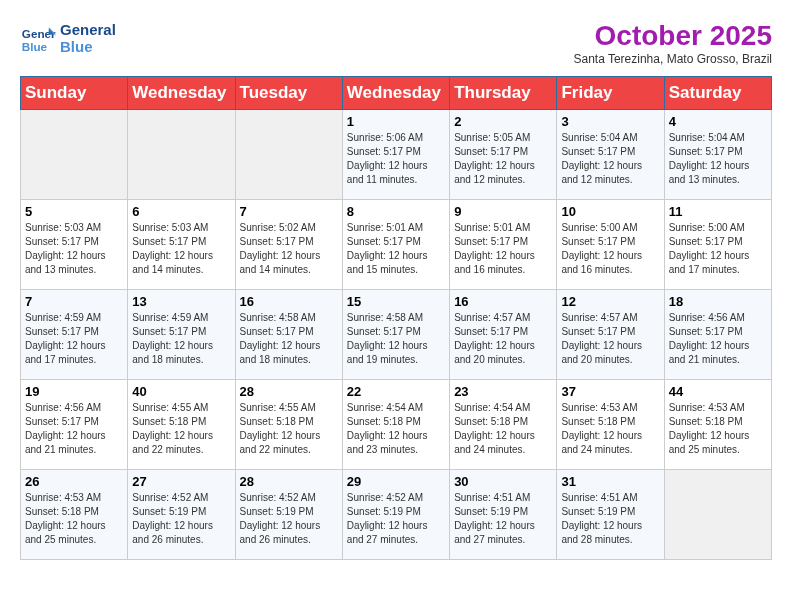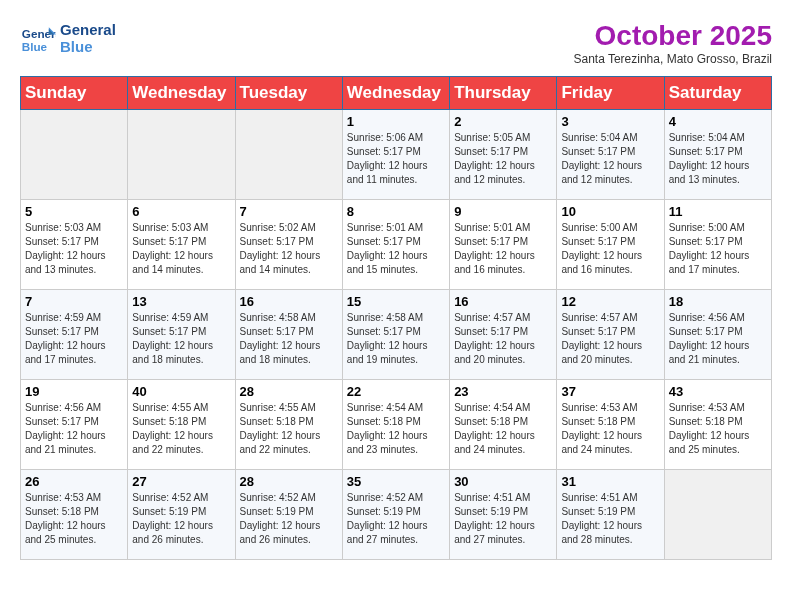--- a/index.html
+++ b/index.html
@@ -287,21 +287,21 @@
 and 24 minutes.</div>
         </td>
         <td>
           <span class="day-number">37</span>
           <div class="day-info" style="white-space: pre-line;">Sunrise: 4:53 AM
 Sunset: 5:18 PM
 Daylight: 12 hours
 and 24 minutes.</div>
         </td>
         <td>
-          <span class="day-number">43</span>
+          <span class="day-number">44</span>
           <div class="day-info" style="white-space: pre-line;">Sunrise: 4:53 AM
 Sunset: 5:18 PM
 Daylight: 12 hours
 and 25 minutes.</div>
         </td>
       </tr>
       <tr>
         <td>
           <span class="day-number">26</span>
           <div class="day-info" style="white-space: pre-line;">Sunrise: 4:53 AM
@@ -317,21 +317,21 @@
 and 26 minutes.</div>
         </td>
         <td>
           <span class="day-number">28</span>
           <div class="day-info" style="white-space: pre-line;">Sunrise: 4:52 AM
 Sunset: 5:19 PM
 Daylight: 12 hours
 and 26 minutes.</div>
         </td>
         <td>
-          <span class="day-number">35</span>
+          <span class="day-number">29</span>
           <div class="day-info" style="white-space: pre-line;">Sunrise: 4:52 AM
 Sunset: 5:19 PM
 Daylight: 12 hours
 and 27 minutes.</div>
         </td>
         <td>
           <span class="day-number">30</span>
           <div class="day-info" style="white-space: pre-line;">Sunrise: 4:51 AM
 Sunset: 5:19 PM
 Daylight: 12 hours

